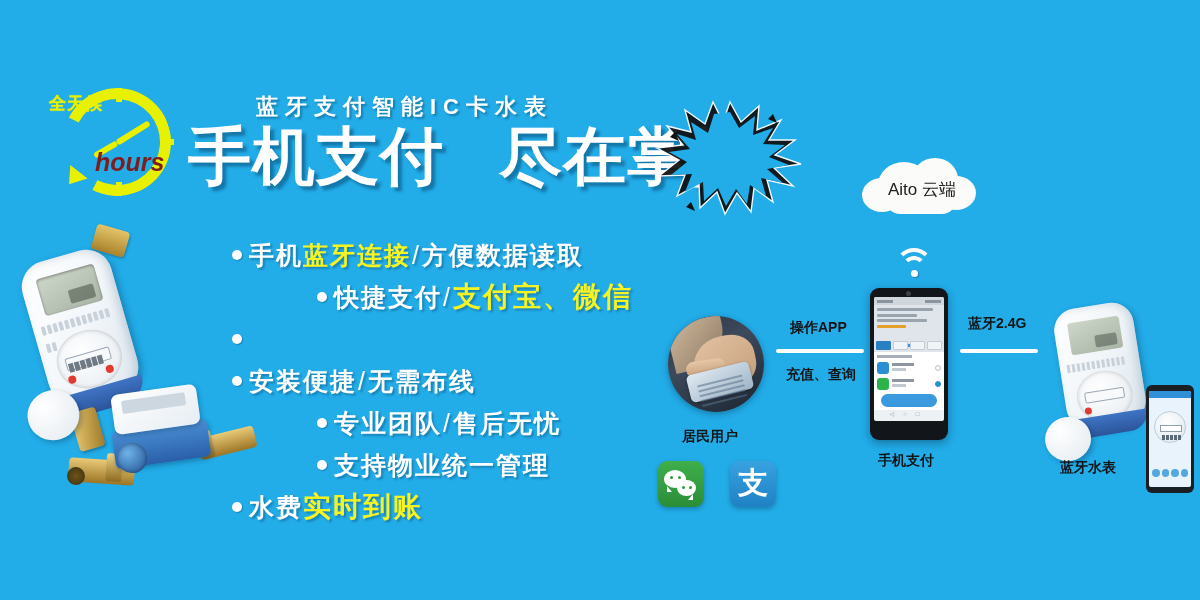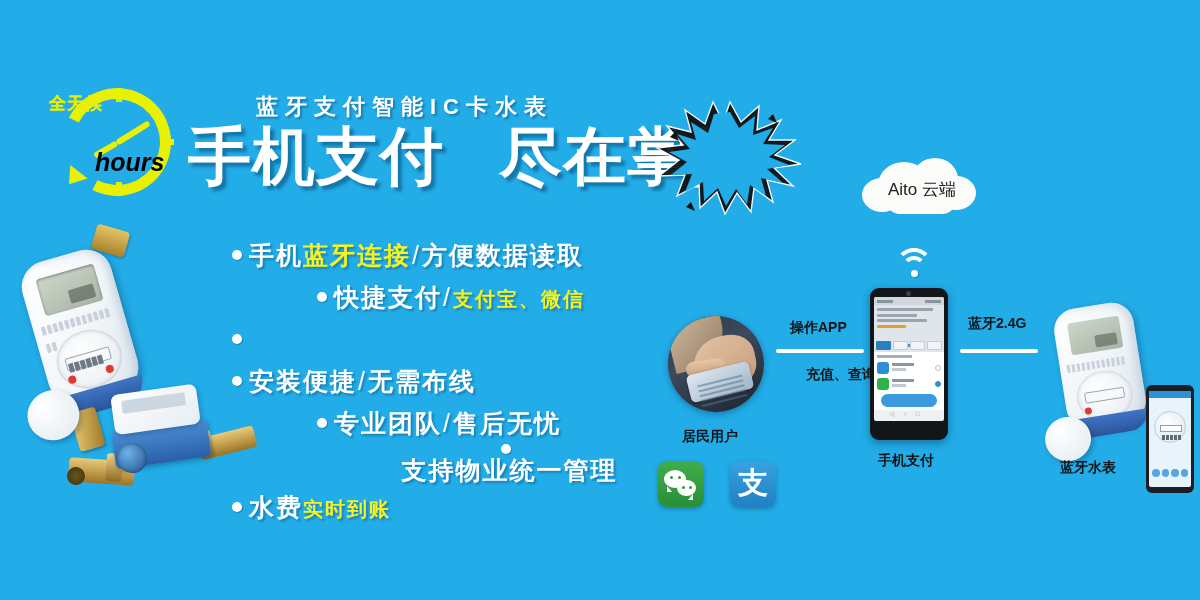--- a/index.html
+++ b/index.html
@@ -35,21 +35,21 @@
   }
   .badge24 .quan {
     position:absolute; left:16px; top:6px; font-size:17px; font-weight:bold; color:#e8f100;
     letter-spacing:1px; white-space:nowrap; text-shadow:0 0 1px #e8f100;
   }
   .badge24 .num {
     position:absolute; left:0px; top:26px; font-size:58px; font-weight:bold; color:#e8f100;
     line-height:1; letter-spacing:-2px;
   }
   .badge24 .hours {
-    position:absolute; left:62px; top:62px; font-size:25px; font-weight:bold; color:#000000;
+    position:absolute; left:62px; top:62px; font-size:25px; font-weight:bold; color:#7f1d1d;
     font-style:italic; letter-spacing:0px;
   }
 
   
   .subtitle {
     position:absolute; left:256px; top:92px;
     font-size:22px; font-weight:bold; color:#ffffff; letter-spacing:7px;
     text-shadow:2px 2px 2px rgba(0,40,70,.35);
     white-space:nowrap;
   }
@@ -75,33 +75,33 @@
   }
 
   
   .bullets { position:absolute; left:232px; top:234px; width:470px; }
   .brow { display:flex; align-items:center; white-space:nowrap; }
   .brow.r1 { margin-left:0;   height:42px; }
   .brow.r2 { margin-left:85px; height:42px; }
   .brow.r3 { margin-left:0;   height:42px; }
   .brow.r4 { margin-left:85px; height:42px; }
   .brow.r5 { margin-left:0;   height:42px; }
-  .brow.r6 { margin-left:85px; height:42px;flex-direction:column; }
+  .brow.r6 { margin-left:85px; height:42px; }
   .brow.r7 { margin-left:0;   height:42px; }
   .dot {
     width:10px; height:10px; border-radius:50%; background:#ffffff;
     margin-right:7px; flex:none;
     box-shadow:1px 1px 1px rgba(0,40,70,.3);
   }
   .btxt {
     font-size:25px; font-weight:bold; color:#ffffff; letter-spacing:2px;
     text-shadow:2px 2px 2px rgba(0,45,80,.32);
   }
   .btxt .hi { color:#f5f321; }
-  .btxt .big { font-size:20px; }
+  .btxt .big { font-size:28px; }
   .btxt .sl { font-weight:normal; padding:0 1px; }
 
   
   .meterA { position:absolute; left:22px; top:238px; width:128px; height:190px;
             transform:rotate(-16deg); }
   .mA-body {
     position:absolute; left:14px; top:14px; width:92px; height:150px;
     background:linear-gradient(120deg,#ffffff 0%,#f2f6fa 55%,#dde6ee 100%);
     border-radius:26px 26px 30px 30px;
     box-shadow:2px 4px 7px rgba(0,35,60,.35), inset -4px 0 9px rgba(150,170,190,.45);
@@ -285,21 +285,21 @@
   .minip .s .rowd { position:absolute; left:3px; bottom:10px; width:36px; display:flex; gap:2px; }
   .minip .s .rowd u { display:block; flex:1; height:8px; border-radius:50%; background:#54a7e0; }
 
   
   .lbl {
     position:absolute; color:#121416; font-size:14px; font-weight:bold;
     white-space:nowrap; letter-spacing:0px;
   }
   .lbl-res  { left:682px; top:428px; }
   .lbl-app  { left:790px; top:319px; }
-  .lbl-rech { left:806px; top:366px; }
+  .lbl-rech { left:786px; top:366px; }
   .lbl-bt   { left:968px; top:315px; }
   .lbl-sp   { left:878px; top:452px; }
   .lbl-meter{ left:1060px; top:459px; }
 
   .hline { position:absolute; height:4px; background:#ffffff; border-radius:2px; }
   .hl1 { left:776px; top:349px; width:88px; }
   .hl2 { left:960px; top:349px; width:78px; }
 
   
   .payicons { position:absolute; left:658px; top:461px; width:130px; height:48px; }

